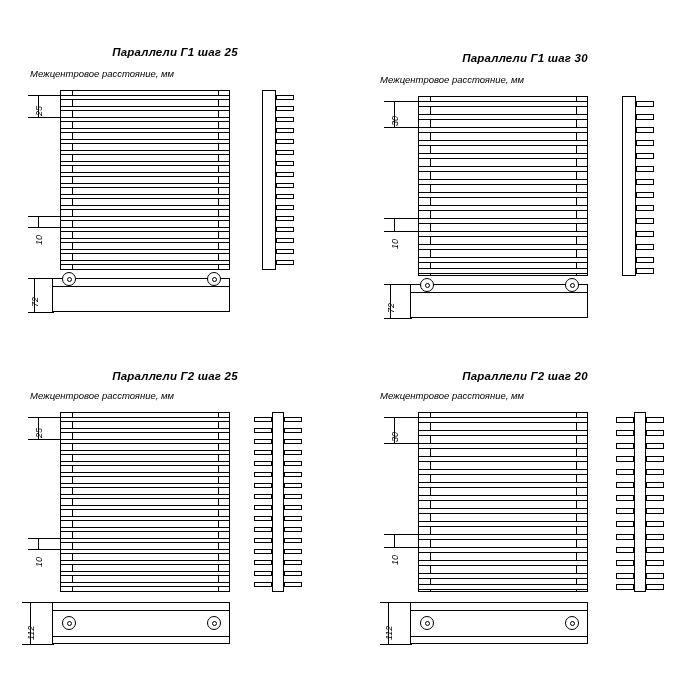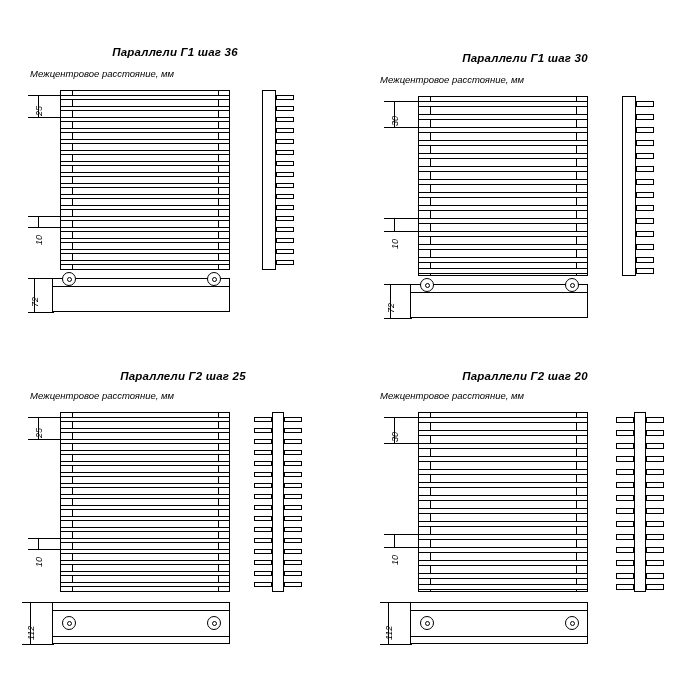--- a/index.html
+++ b/index.html
@@ -48,21 +48,21 @@
   .sidebar-body{position:absolute;border:1px solid #000;box-sizing:border-box;background:#fff;}
   .tooth{position:absolute;border:1px solid #000;box-sizing:border-box;background:#fff;}
 </style>
 </head>
 <body>
 
 <div id="sheet">
 
   <div class="panel" style="left:0;top:0;width:350px;height:350px;">
 
-    <div class="title" style="left:30px;top:46px;width:290px;">Параллели Г1 шаг 36</div>
+    <div class="title" style="left:30px;top:46px;width:290px;">Параллели Г1 шаг 25</div>
     <div class="subtitle" style="left:30px;top:68px;width:290px;">Межцентровое расстояние, мм</div>
 
     <div class="frame" style="left:60px;top:90px;width:170px;height:180px;"></div>
 
     <div class="vl" style="left:72px;top:90px;height:180px;"></div>
     <div class="vl" style="left:218px;top:90px;height:180px;"></div>
 
     <div class="fin" style="left:60px;top:95px;width:170px;height:5px;"></div>
     <div class="fin" style="left:60px;top:106px;width:170px;height:5px;"></div>
     <div class="fin" style="left:60px;top:117px;width:170px;height:5px;"></div>
@@ -183,21 +183,21 @@
     <div class="tooth" style="left:286px;top:199px;width:18px;height:6px;"></div>
     <div class="tooth" style="left:286px;top:212px;width:18px;height:6px;"></div>
     <div class="tooth" style="left:286px;top:225px;width:18px;height:6px;"></div>
     <div class="tooth" style="left:286px;top:238px;width:18px;height:6px;"></div>
     <div class="tooth" style="left:286px;top:251px;width:18px;height:6px;"></div>
     <div class="tooth" style="left:286px;top:262px;width:18px;height:6px;"></div>
   </div>
 
   <div class="panel" style="left:0;top:350px;width:350px;height:350px;">
 
-    <div class="title" style="left:38px;top:20px;width:290px;">Параллели Г2 шаг 25</div>
+    <div class="title" style="left:30px;top:20px;width:290px;">Параллели Г2 шаг 25</div>
     <div class="subtitle" style="left:30px;top:40px;width:290px;">Межцентровое расстояние, мм</div>
 
     <div class="frame" style="left:60px;top:62px;width:170px;height:180px;"></div>
     <div class="vl" style="left:72px;top:62px;height:180px;"></div>
     <div class="vl" style="left:218px;top:62px;height:180px;"></div>
 
     <div class="fin" style="left:60px;top:67px;width:170px;height:5px;"></div>
     <div class="fin" style="left:60px;top:78px;width:170px;height:5px;"></div>
     <div class="fin" style="left:60px;top:89px;width:170px;height:5px;"></div>
     <div class="fin" style="left:60px;top:100px;width:170px;height:5px;"></div>

